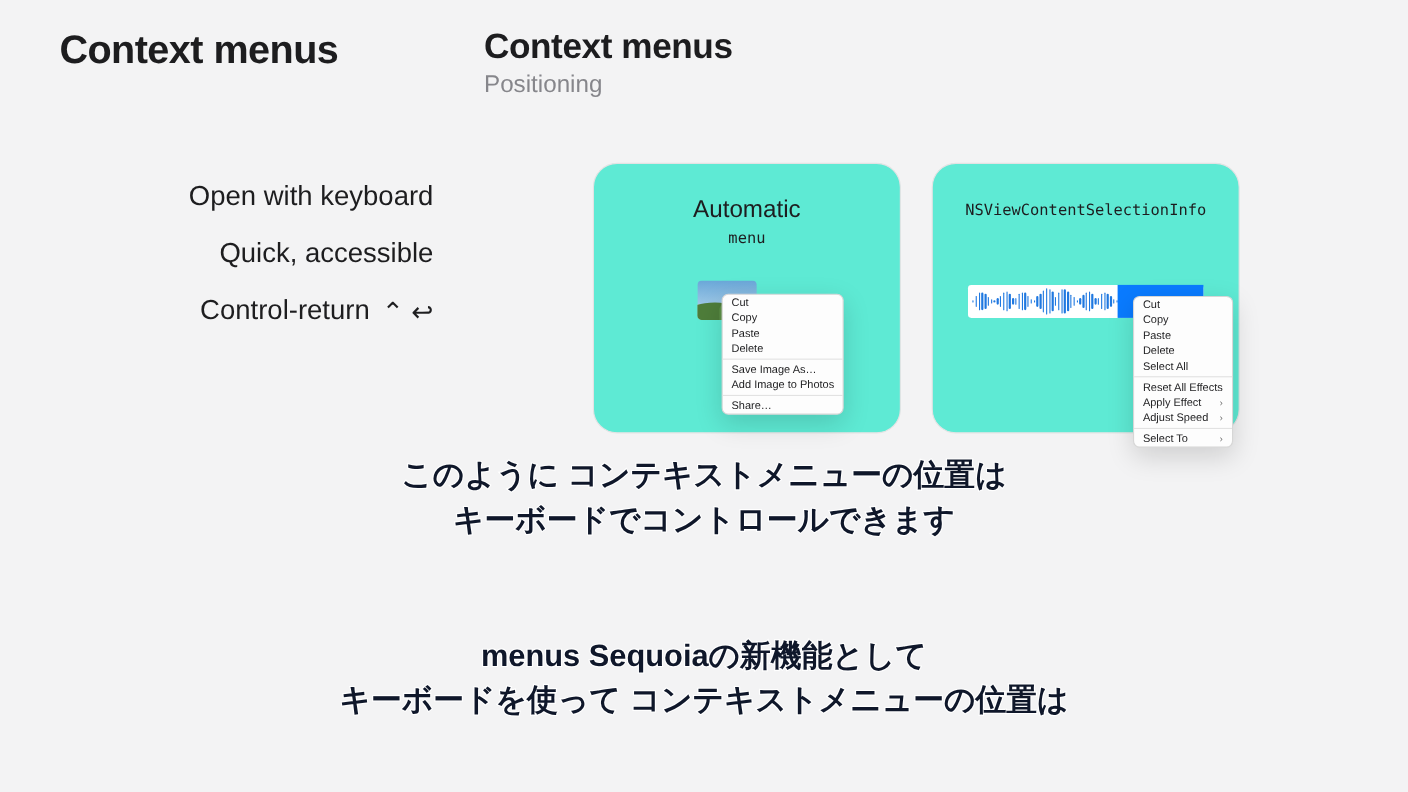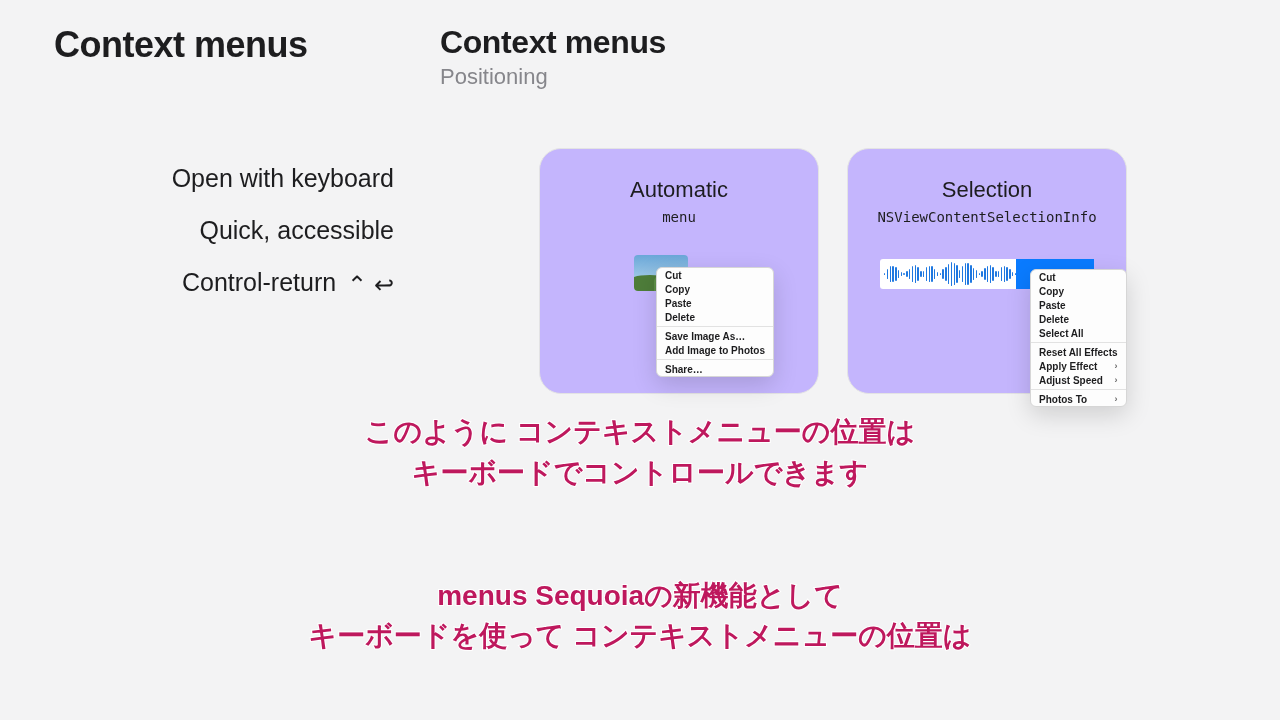--- a/index.html
+++ b/index.html
@@ -59,21 +59,21 @@
   }
   .cards {
     margin-top: 58px;
     display: flex;
     gap: 28px;
     justify-content: center;
   }
   .card {
     width: 280px;
     height: 246px;
-    background: #c4b5fd;
+    background: #5eead4;
     border-radius: 22px;
     border: 1px solid #e3e3e4;
     position: relative;
     overflow: visible;
     padding-top: 28px;
     text-align: center;
   }
   .card-title {
     font-size: 22px;
     font-weight: 500;
@@ -99,21 +99,21 @@
   .photo-thumb .hill1 { position:absolute; bottom:0; left:-8px; width:48px; height:16px; background:#4e7d3a; border-radius:50% 50% 0 0; }
   .photo-thumb .hill2 { position:absolute; bottom:0; left:20px; width:50px; height:20px; background:#5e9148; border-radius:50% 50% 0 0; }
   
   .menu {
     position: absolute;
     background: #fdfdfd;
     border: 1px solid #d6d6d6;
     border-radius: 6px;
     box-shadow: 0 8px 24px rgba(0,0,0,0.15);
     font-size: 10px;
-    font-weight: 700;
+    font-weight: 400;
     color: #1d1d1f;
     text-align: left;
     min-width: 72px;
   }
   .menu .item {
     padding: 1.5px 8px;
     white-space: nowrap;
     display: flex;
     justify-content: space-between;
     align-items: center;
@@ -163,21 +163,21 @@
     color: #6b6b6b;
     margin-left: 10px;
   }
   
   .caption-block {
     position: absolute;
     left: 0;
     right: 0;
     text-align: center;
     font-weight: 700;
-    color: #be185d;
+    color: #0f172a;
     -webkit-text-stroke: 2px #fff;
     paint-order: stroke fill;
   }
   .cap1 { top: 412px; font-size: 28px; line-height: 1.45; }
   .cap2 { top: 576px; font-size: 28px; line-height: 1.42; }
 </style>
 </head>
 <body>
 
 <div class="left-col">
@@ -215,21 +215,20 @@
         <div class="item">Delete</div>
         <hr>
         <div class="item">Save Image As…</div>
         <div class="item">Add Image to Photos</div>
         <hr>
         <div class="item">Share…</div>
       </div>
     </div>
 
     <div class="card">
-      <div class="card-title">Selection</div>
       <div class="card-sub">NSViewContentSelectionInfo</div>
 
       <div class="wave" id="wave">
         <div class="bar" style="height: 2px;"></div>
           <div class="bar" style="height: 10.722px;"></div>
           <div class="bar" style="height: 16.294px;"></div>
           <div class="bar" style="height: 16.9975px;"></div>
           <div class="bar" style="height: 13.3059px;"></div>
           <div class="bar" style="height: 7.61981px;"></div>
           <div class="bar" style="height: 3.10278px;"></div>
@@ -310,21 +309,21 @@
         <div class="item">
           <span>Apply Effect</span>
           <span class="chevron">›</span>
         </div>
         <div class="item">
           <span>Adjust Speed</span>
           <span class="chevron">›</span>
         </div>
         <hr>
         <div class="item">
-          <span>Photos To</span>
+          <span>Select To</span>
           <span class="chevron">›</span>
         </div>
       </div>
     </div>
   </div>
 </div>
 
 <div class="caption-block cap1">
   <div>このように コンテキストメニューの位置は</div>
   <div>キーボードでコントロールできます</div>

